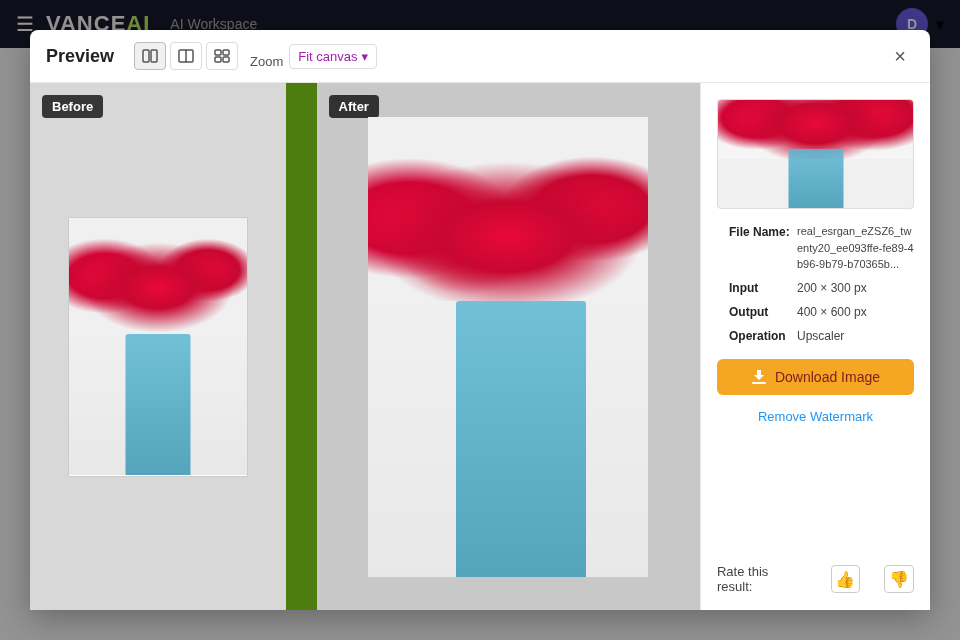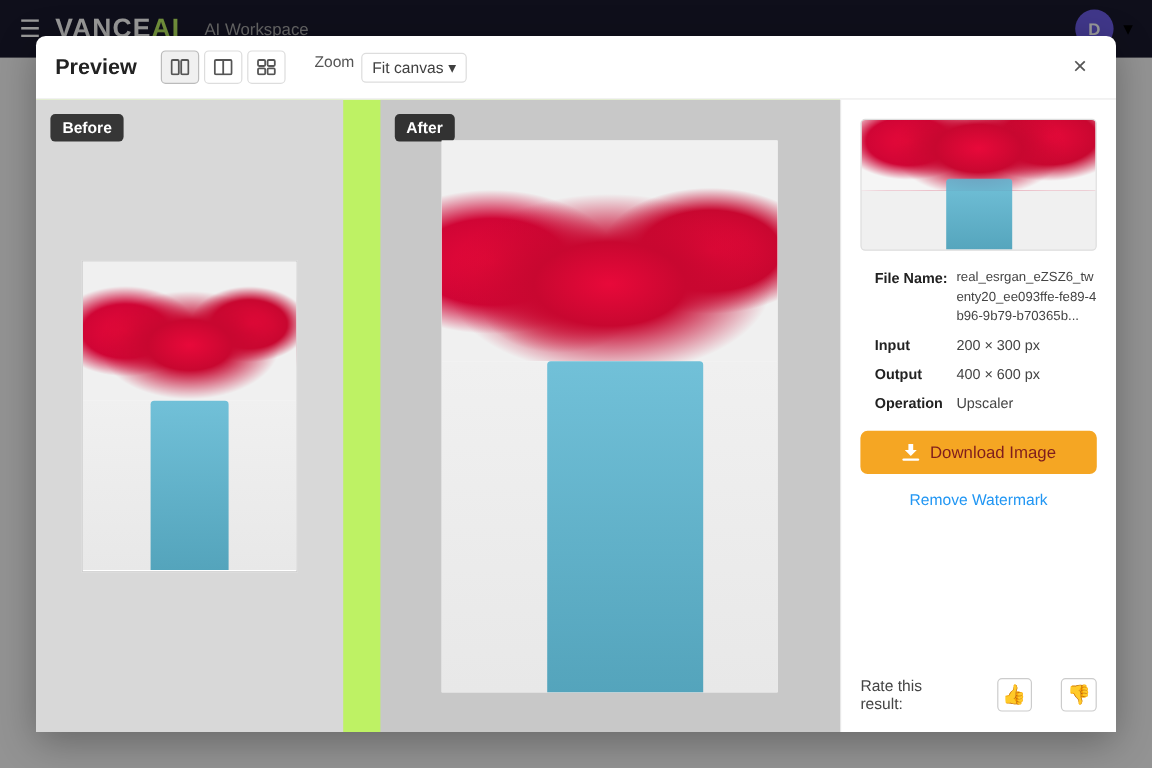--- a/index.html
+++ b/index.html
@@ -148,39 +148,39 @@
       font-size: 14px;
     }
 
     .view-toggle-btn.active {
       background: #f0f0f0;
       border-color: #bbb;
     }
 
     .zoom-section {
       display: flex;
-      align-items: flex-start;
+      align-items: flex-end;
       gap: 6px;
-      margin-left: 12px;
+      margin-left: 0;
     }
 
     .zoom-label {
       font-size: 13px;
       color: #555;
     }
 
     .zoom-select {
       display: flex;
       align-items: center;
       gap: 4px;
       border: 1px solid #ddd;
       border-radius: 4px;
       padding: 4px 8px;
       font-size: 13px;
-      color: #404040;
+      color: #a21caf;
       background: #fff;
       cursor: pointer;
     }
 
     .close-btn {
       margin-left: auto;
       width: 28px;
       height: 28px;
       border: none;
       background: none;
@@ -196,21 +196,21 @@
     .modal-body {
       display: flex;
       flex: 1;
       overflow: hidden;
     }
 
     
     .preview-area {
       flex: 1;
       display: flex;
-      background: #bef264;
+      background: #4d7c0f;
       position: relative;
       overflow: hidden;
       gap: 31px;
     }
 
     
     .before-panel {
       flex: 1;
       display: flex;
       flex-direction: column;

